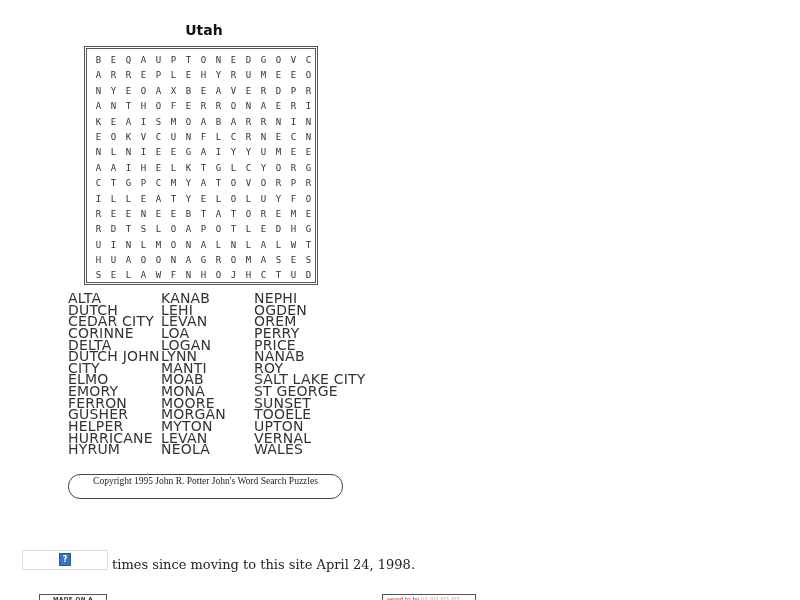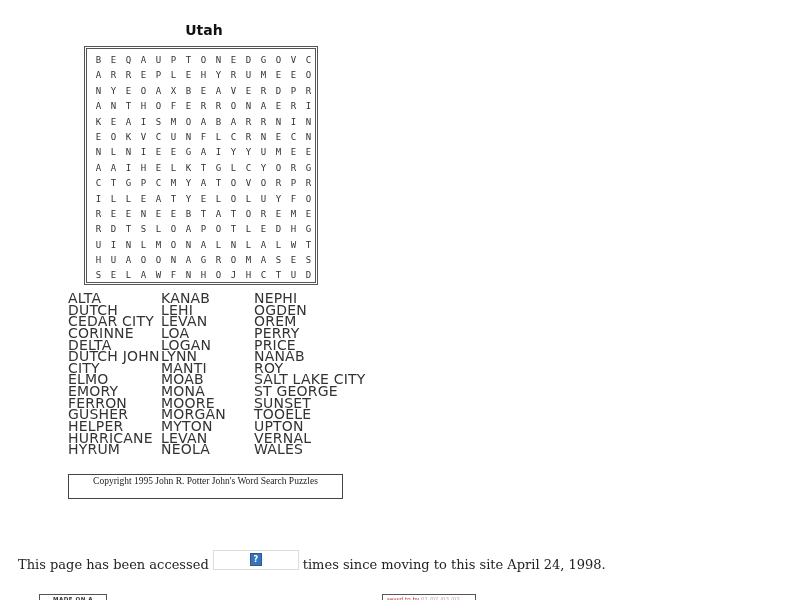--- a/index.html
+++ b/index.html
@@ -5,21 +5,21 @@
     html, body { margin: 0; padding: 0; background: #ffffff; }
     body { width: 800px; height: 600px; position: relative; overflow: hidden; font-family: "DejaVu Sans", sans-serif; color: #222; }
     .title { position: absolute; left: 180px; top: 22px; width: 48px; text-align: center; font-family: "DejaVu Sans", sans-serif; font-weight: bold; font-size: 14px; color: #111; }
     .grid-box { position: absolute; left: 84px; top: 46px; width: 234px; height: 239px; border: 2px solid #555; border-style: double; border-width: 3px; box-sizing: border-box; background: #fff; }
     .grid { position: absolute; left: 4px; top: 4px; display: grid; grid-template-columns: repeat(15, 15.0px); grid-auto-rows: 15.4px; }
     .cell { font-family: "DejaVu Sans Mono", monospace; font-size: 9px; color: #333; text-align: center; line-height: 15.4px; }
     .words { position: absolute; left: 68px; top: 293px; display: flex; }
     .col { width: 93px; }
     .col.c3 { width: 100px; }
     .word { font-family: "DejaVu Sans", sans-serif; font-size: 14px; color: #333; line-height: 11.65px; height: 11.65px; white-space: nowrap; letter-spacing: 0.2px; }
-    .copyright { position: absolute; left: 68px; top: 474px; width: 275px; height: 25px; border: 1px solid #444; border-radius: 0; box-sizing: border-box; text-align: center; font-family: "Liberation Serif", serif; font-size: 9.5px; color: #222; line-height: 11px; padding-top: 1px; }
+    .copyright { position: absolute; left: 68px; top: 474px; width: 275px; height: 25px; border: 1px solid #444; border-radius: 12px; box-sizing: border-box; text-align: center; font-family: "Liberation Serif", serif; font-size: 9.5px; color: #222; line-height: 11px; padding-top: 1px; }
     .copyright span { display: block; }
     .access { position: absolute; left: 18px; top: 554px; font-family: "DejaVu Serif", serif; font-size: 13px; color: #222; white-space: nowrap; display: flex; align-items: center; }
     .counter { display: inline-block; width: 84px; height: 18px; border: 1px solid #ddd; margin: 0 4px 0 4px; position: relative; top: -4px; background: #fff; }
     .counter-icon { position: absolute; left: 36px; top: 2px; width: 10px; height: 11px; background: #3a74b8; border: 1px solid #2a5a90; color: #fff; font-size: 8px; line-height: 11px; text-align: center; font-family: "DejaVu Sans", sans-serif; font-weight: bold; }
     .badge-left { position: absolute; left: 39px; top: 594px; width: 68px; height: 12px; border: 1px solid #555; box-sizing: border-box; font-family: "DejaVu Sans", sans-serif; font-size: 5.5px; color: #333; text-align: center; line-height: 8px; letter-spacing: 0.5px; font-weight: bold; }
     .badge-right { position: absolute; left: 382px; top: 594px; width: 94px; height: 12px; border: 1px solid #555; box-sizing: border-box; font-family: "DejaVu Sans", sans-serif; font-size: 5.5px; color: #b33; text-align: left; padding-left: 4px; line-height: 8px; white-space: nowrap; overflow: hidden; }
     .badge-right .dim { color: #c8a0a0; }
   </style>
 </head>
 <body>
@@ -305,21 +305,20 @@
       <div class="word">VERNAL</div>
       <div class="word">WALES</div>
     </div>
   </div>
 
 <div class="copyright">
   <span>Copyright  1995   John R. Potter     John's Word Search Puzzles</span>
 </div>
 
 <div class="access">
-  <span>This page has been accessed</span>
   <span class="counter">
     <span class="counter-icon">?</span>
   </span>
   <span>times since moving to this site April 24, 1998.</span>
 </div>
 
 <div class="badge-left">MADE ON A</div>
 <div class="badge-right">
   <span>saved to by</span>
   <span class="dim">01 /02 /03 /03</span>

